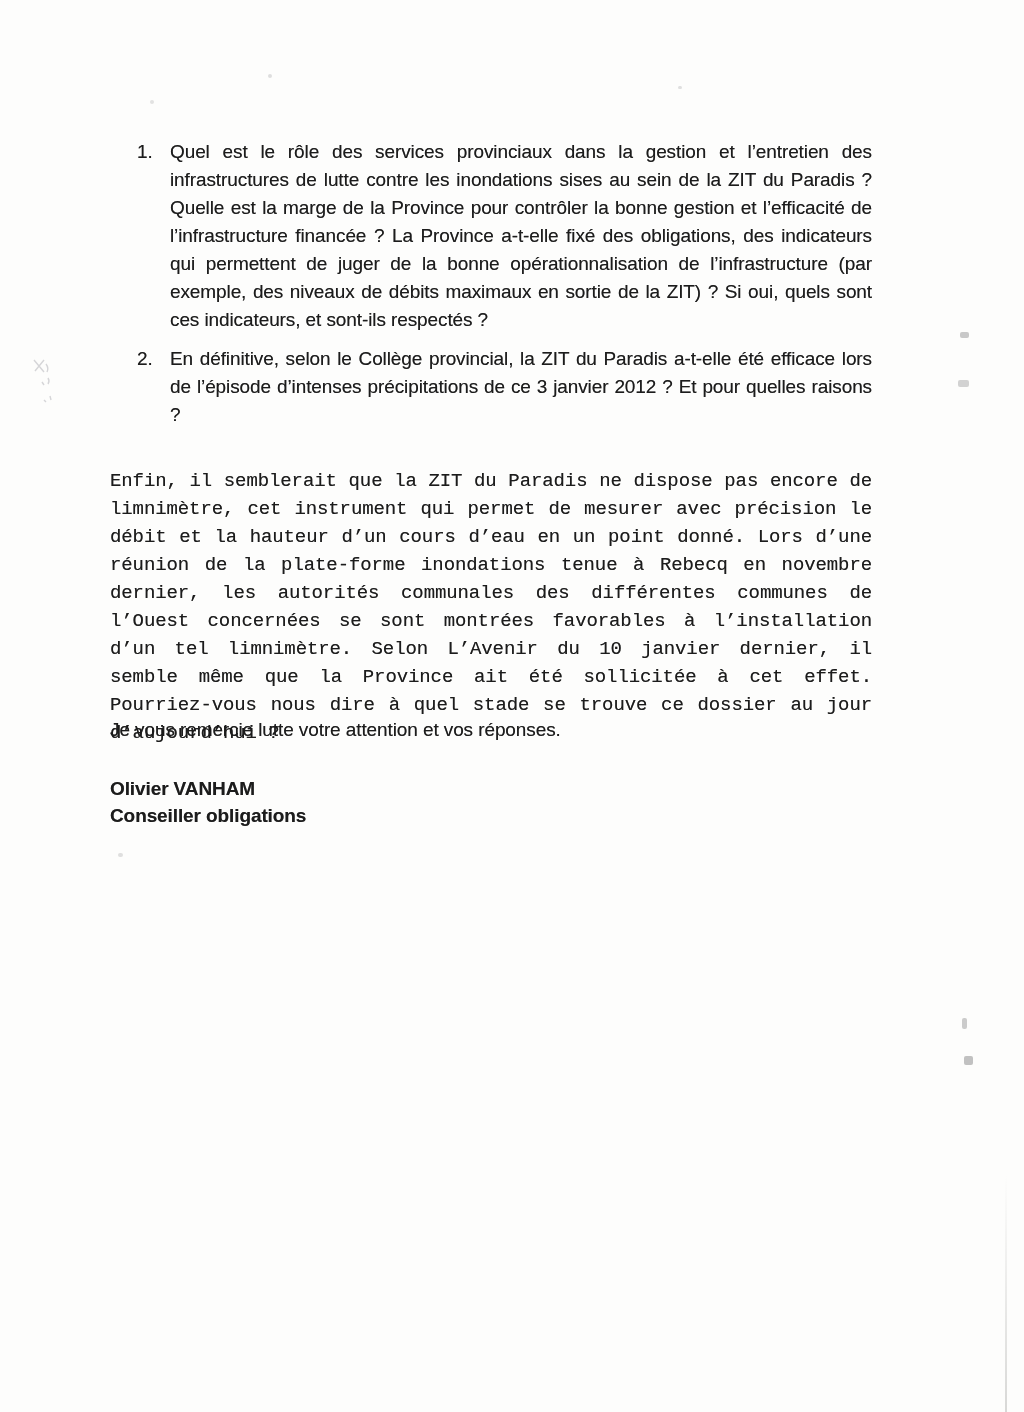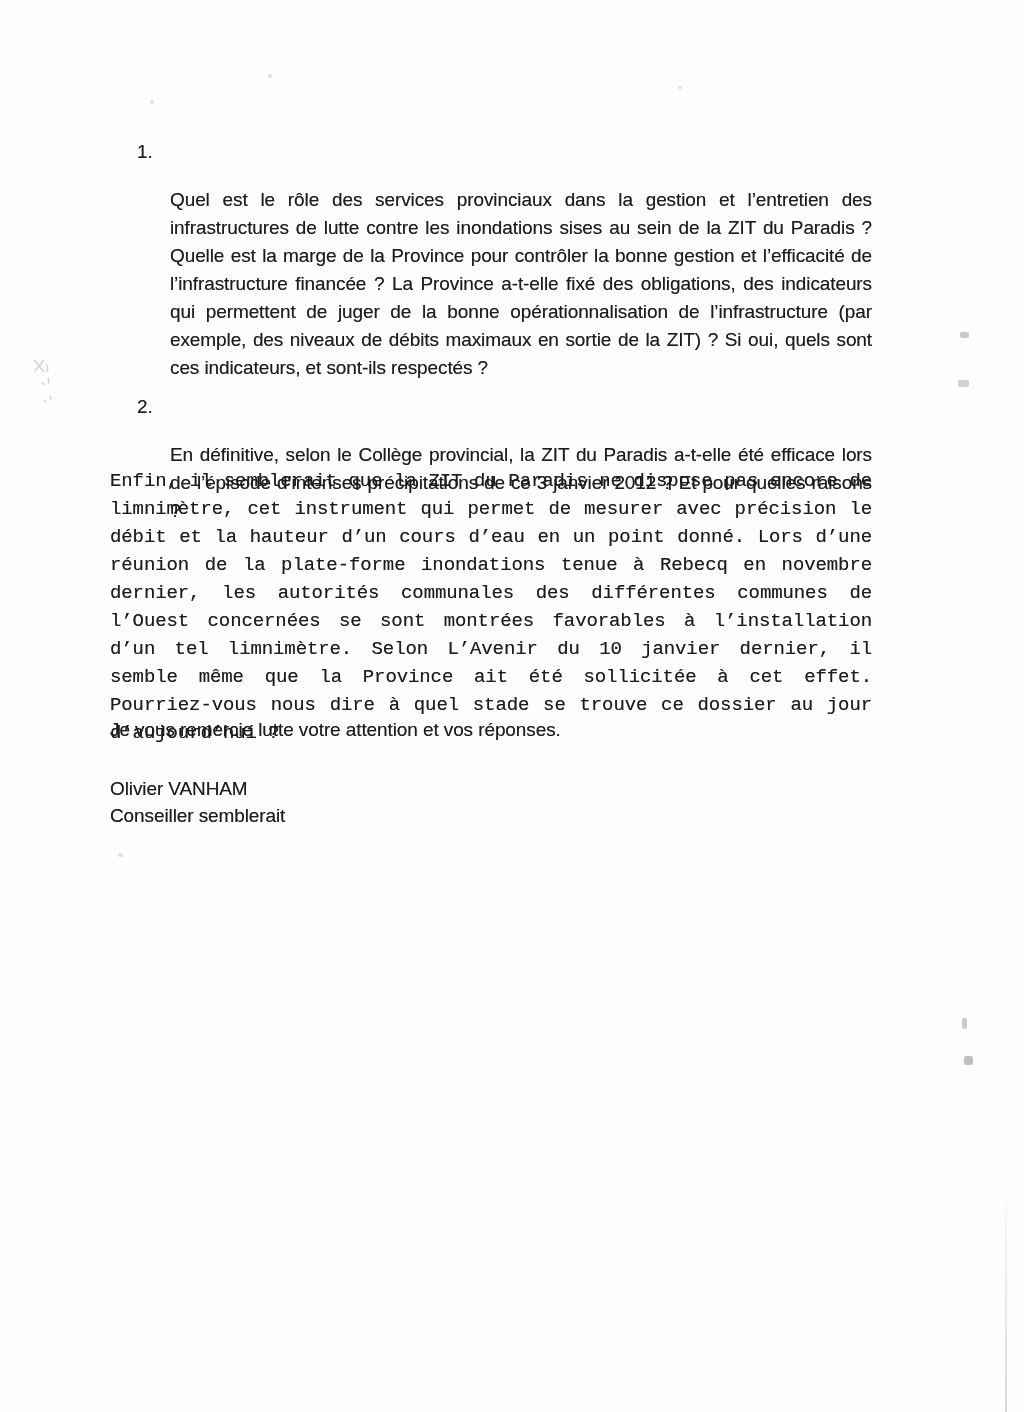--- a/index.html
+++ b/index.html
@@ -35,42 +35,41 @@
     display: flex;
     margin-bottom: 11px;
   }
   .qnum {
     flex: none;
     width: 33px;
   }
   .qtext {
     flex: 1;
     text-align: justify;
-    margin-top: 48px;
   }
   
   .para-final {
     position: absolute;
     top: 448px;
     left: 110px;
     width: 762px;
     text-align: justify;
     font-family: Liberation Mono, monospace;
   }
   .closing-line {
     position: absolute;
     top: 697px;
     left: 110px;
     width: 762px;
   }
   .signature {
     position: absolute;
     top: 775px;
     left: 110px;
-    font-weight: normal;
+    font-weight: bold;
     line-height: 27px;
   }
   
   .smudge {
     position: absolute;
     pointer-events: none;
   }
   .speck {
     position: absolute;
     border-radius: 2px;
@@ -101,21 +100,21 @@
       <span class="qtext">En définitive, selon le Collège provincial, la ZIT du Paradis a-t-elle été efficace lors de l’épisode d’intenses précipitations de ce 3 janvier 2012 ? Et pour quelles raisons ?</span>
     </div>
   </div>
 
   <p class="para-final">Enfin, il semblerait que la ZIT du Paradis ne dispose pas encore de limnimètre, cet instrument qui permet de mesurer avec précision le débit et la hauteur d’un cours d’eau en un point donné. Lors d’une réunion de la plate-forme inondations tenue à Rebecq en novembre dernier, les autorités communales des différentes communes de l’Ouest concernées se sont montrées favorables à l’installation d’un tel limnimètre. Selon L’Avenir du 10 janvier dernier, il semble même que la Province ait été sollicitée à cet effet. Pourriez-vous nous dire à quel stade se trouve ce dossier au jour d’aujourd’hui ?</p>
 
   <p class="closing-line">Je vous remercie lutte votre attention et vos réponses.</p>
 
   <div class="signature">
     <div>Olivier VANHAM</div>
-    <div>Conseiller semblerait</div>
+    <div>Conseiller obligations</div>
   </div>
 
   <svg class="smudge" style="left:24px; top:352px;" width="46" height="56" viewBox="0 0 46 56" aria-hidden="true">
     <path d="M10 8 L20 20 M20 8 L11 19 M22 12 q3 4 1 8 M24 26 q2 3 0 6 M18 30 l2 3 M26 44 l1 4 M20 48 l2 2" stroke="#b4b4ba" stroke-width="1.4" fill="none" opacity="0.55"></path>
   </svg>
   <div class="speck" style="left:960px; top:332px; width:9px;  height:6px;  background:#9c9c9c; opacity:0.55;"></div>
   <div class="speck" style="left:958px; top:380px; width:11px; height:7px;  background:#a8a8a8; opacity:0.5;"></div>
   <div class="speck" style="left:962px; top:1018px; width:5px; height:11px; background:#9a9a9a; opacity:0.5;"></div>
   <div class="speck" style="left:964px; top:1056px; width:9px; height:9px;  background:#8f8f8f; opacity:0.55;"></div>
   <div class="speck" style="left:268px; top:74px;  width:4px; height:4px;  background:#c9c9c9; opacity:0.6;"></div>

